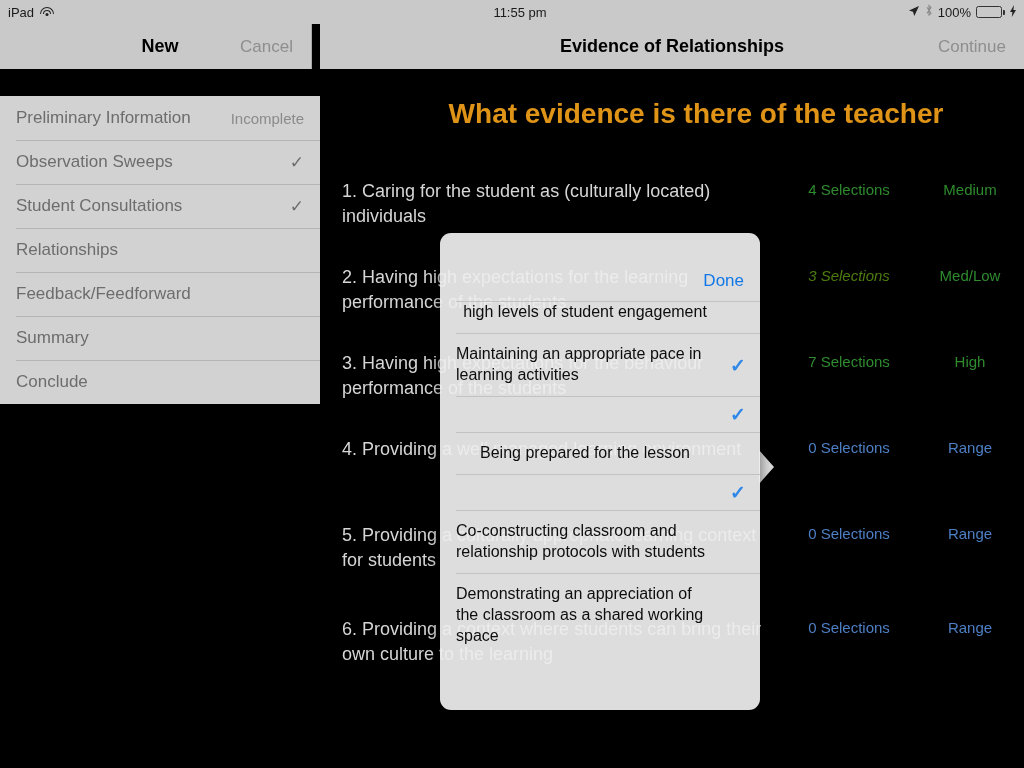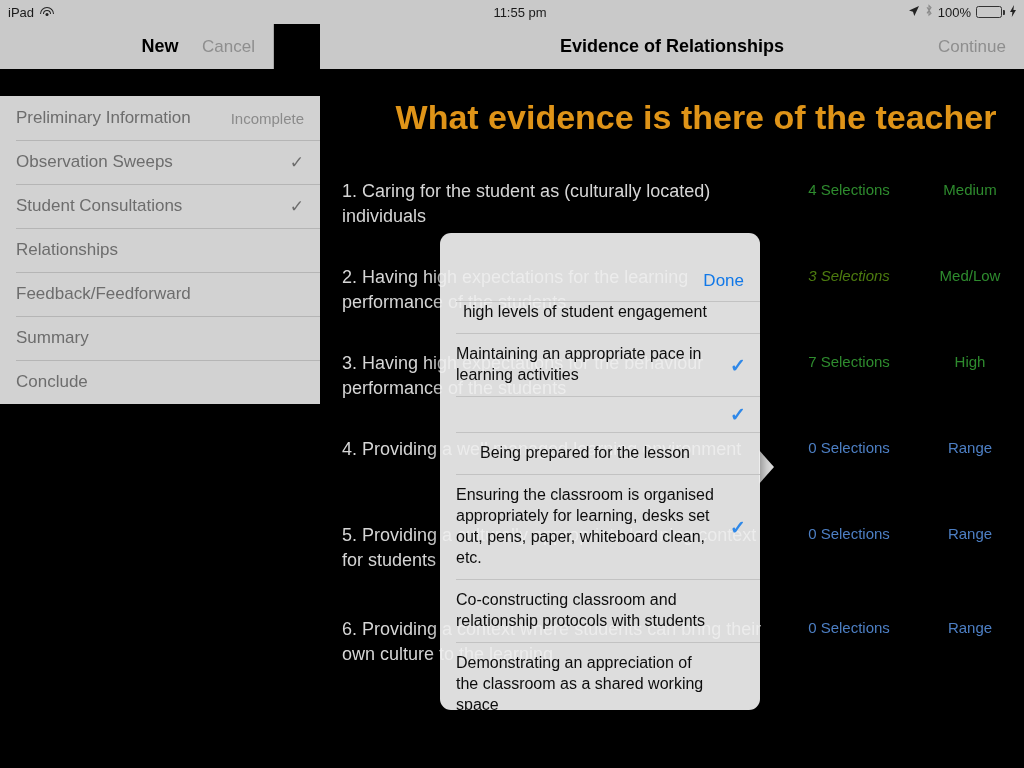--- a/index.html
+++ b/index.html
@@ -29,21 +29,21 @@
   .battery{ display:inline-flex; align-items:center; }
   .batt-body{ width:26px; height:12px; border:1.3px solid #333; border-radius:2.5px; padding:1.2px; }
   .batt-fill{ height:100%; background:#4cd265; border-radius:1px; }
   .batt-cap{ width:2px; height:5px; background:#333; border-radius:0 1px 1px 0; margin-left:1px; }
 
   
   .navbar{
     position:absolute; top:24px; height:45px; background:#c9c9c9;
     display:flex; align-items:center;
   }
-  .navbar-left{ left:0; width:274px; border-right:1px solid #a8a8a8; }
+  .navbar-left{ left:0; width:312px; border-right:1px solid #a8a8a8; }
   .navbar-right{ left:320px; width:704px; }
   .nav-title{ font-size:18px; font-weight:bold; color:#000; }
   .nav-btn{ font-size:17px; color:#8e8e8e; }
   .nbl-title{ position:absolute; left:0; width:320px; text-align:center; }
   .nbl-cancel{ position:absolute; right:18px; }
   .nbr-title{ position:absolute; left:0; width:704px; text-align:center; }
   .nbr-continue{ position:absolute; right:18px; }
 
   
   .sidebar{
@@ -62,21 +62,21 @@
   .side-label{ font-size:17px; color:#6d6d6d; flex:1; }
   .side-status{ font-size:15px; color:#8b8b8b; }
   .side-check{ font-size:17px; color:#6d6d6d; }
 
   
   .main{
     position:absolute; top:69px; left:320px; width:704px; height:699px;
     background:#000; overflow:hidden;
   }
   .main-title{
-    margin-top:29px; text-align:center; font-size:34px; font-weight:bold;
+    margin-top:29px; text-align:center; font-size:28px; font-weight:bold;
     color:#df9418;
     margin-left:48px;
   }
   .rows{ position:absolute; top:110px; left:0; width:704px; }
   .qrow{ position:absolute; left:0; width:704px; height:84px; }
   .q-text{
     position:absolute; left:22px; top:0; width:430px;
     font-size:18px; line-height:25px; color:#d6d6d6;
   }
   .q-sel{
@@ -251,21 +251,20 @@
           <span>Maintaining an appropriate pace in learning activities</span>
           <span class="chk">✓</span>
         </div>
         <div class="pop-item">
           <span class="chk">✓</span>
         </div>
         <div class="pop-item">
           <span>Being prepared for the lesson</span>
         </div>
         <div class="pop-item">
-          <span>Ensuring the classroom is organised appropriately for learning, desks set out, pens, paper, whiteboard clean, etc.</span>
           <span class="chk">✓</span>
         </div>
         <div class="pop-item">
           <span>Co-constructing classroom and relationship protocols with students</span>
         </div>
         <div class="pop-item">
           <span>Demonstrating an appreciation of the classroom as a shared working space</span>
         </div>
       </div>
 

